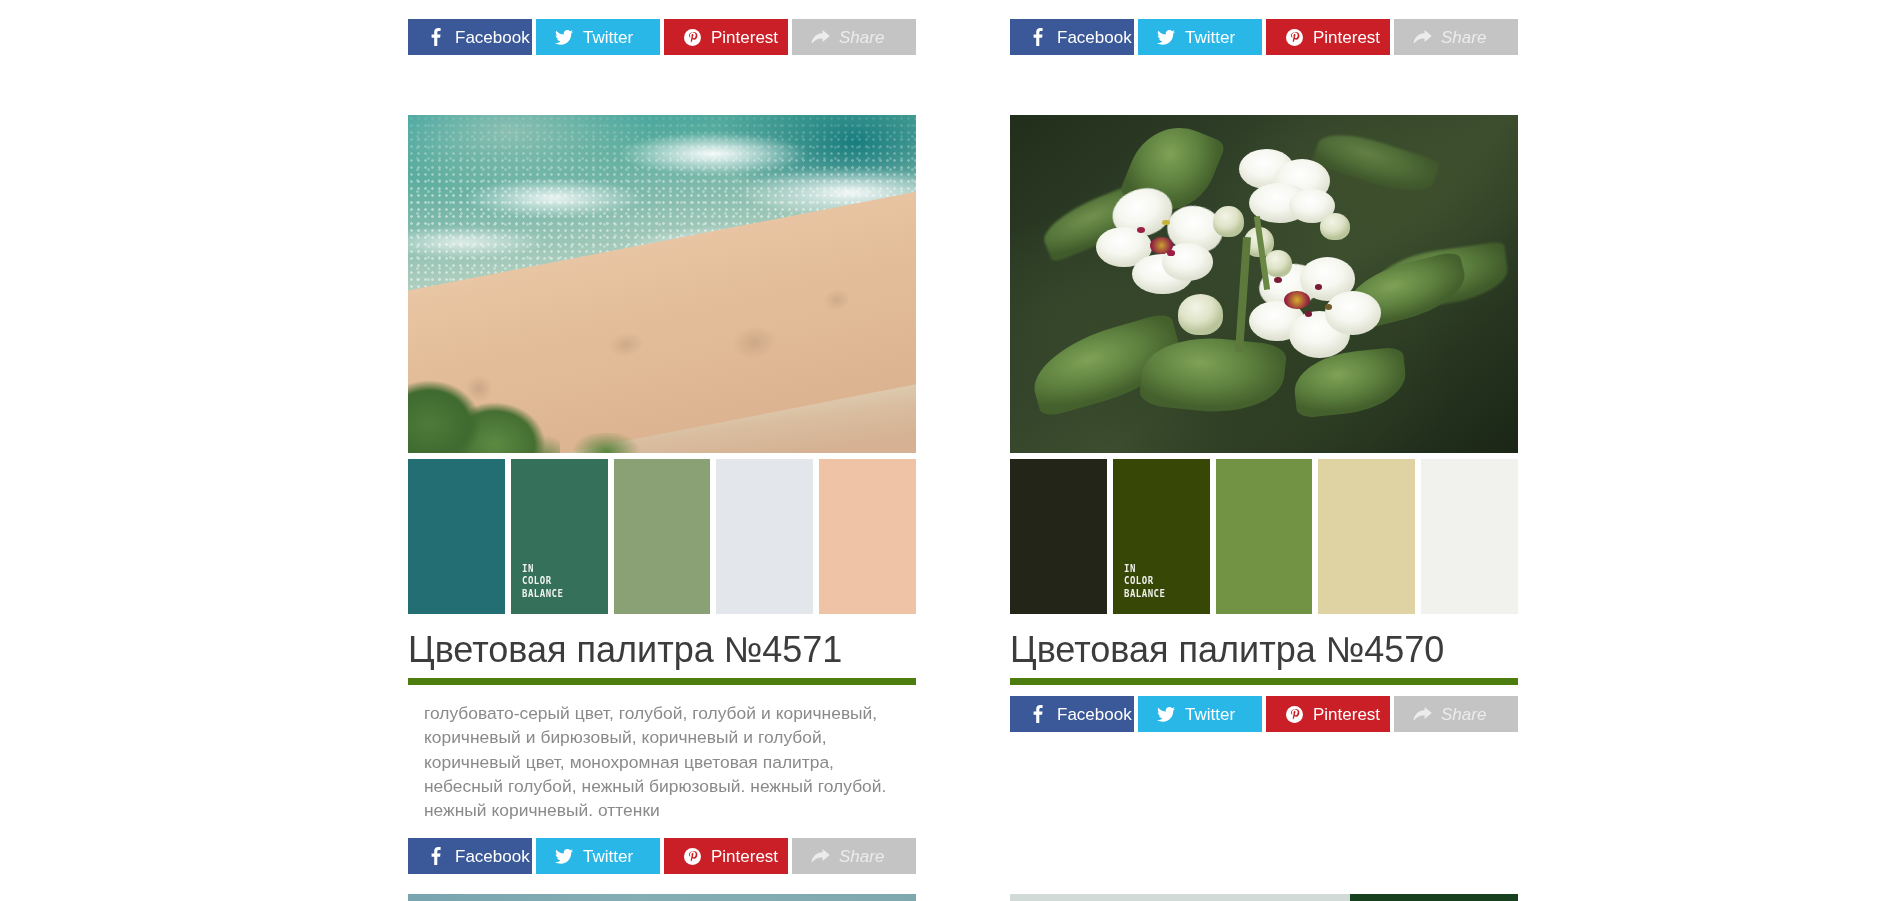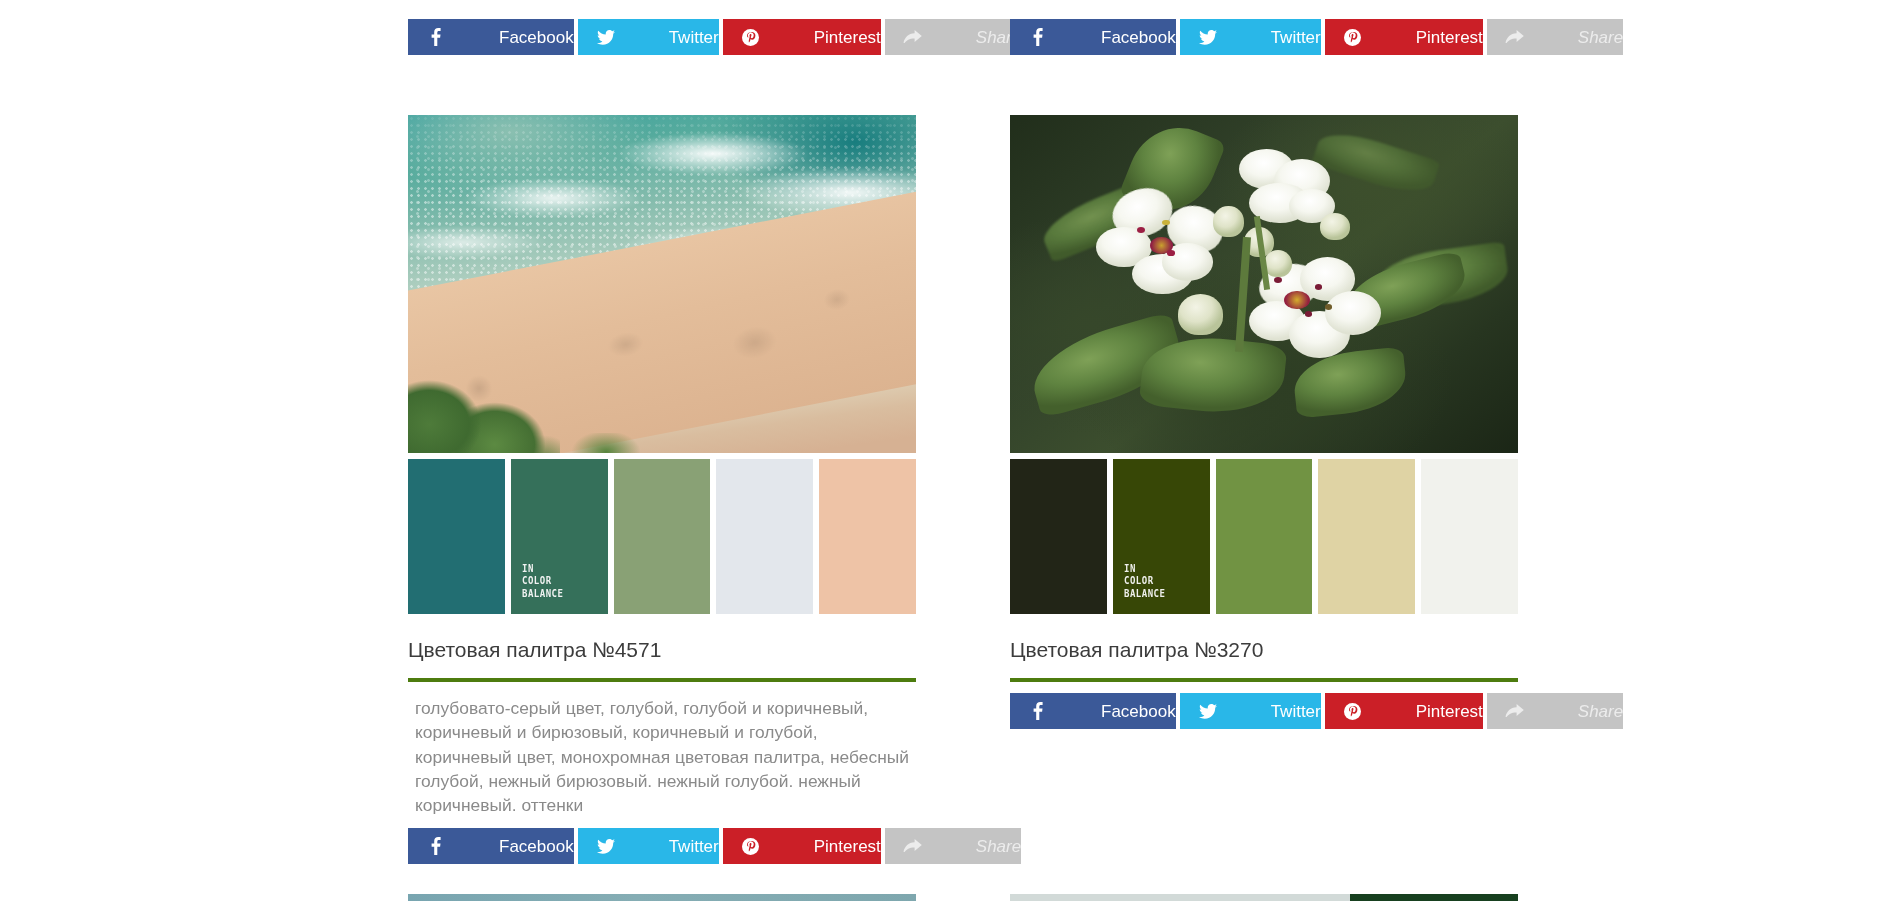--- a/index.html
+++ b/index.html
@@ -37,21 +37,21 @@
     width: 508px;
     flex: 0 0 508px;
   }
 
   
   .desc {
     font-size: 17.4px;
     line-height: 24.3px;
     color: #8a8a8a;
     font-family: "Liberation Sans", "DejaVu Sans", sans-serif;
-    margin: 7px;
+    margin: 16px;
     text-align: left;
     word-spacing: 0.2px;
   }
 
   .desc-tail {
     height: 14px;
     overflow: hidden;
     position: relative;
   }
   .desc-tail .desc {
@@ -78,21 +78,20 @@
     padding-left: 17px;
     color: #ffffff;
     font-size: 17px;
     font-family: "Liberation Sans", "DejaVu Sans", sans-serif;
     cursor: pointer;
     user-select: none;
     border: none;
     text-decoration: none;
     line-height: 1;
     white-space: nowrap;
-    gap: 44px;
   }
   .share-btn .sicon {
     width: 22px;
     height: 18px;
     display: inline-flex;
     align-items: center;
     justify-content: center;
     margin-right: 8px;
     flex: 0 0 auto;
   }
@@ -231,28 +230,28 @@
     letter-spacing: .6px;
     font-weight: 700;
     transform: scaleX(.82);
     transform-origin: left bottom;
     white-space: pre;
     text-shadow: 0 0 1px rgba(0,0,0,.15);
   }
 
   
   .title {
-    font-size: 21px;
+    font-size: 36px;
     line-height: 34px;
     color: #3c3c3c;
     font-weight: 400;
     font-family: "Liberation Sans", "DejaVu Sans", sans-serif;
     margin: 19px 0 0 0;
     padding-bottom: 11px;
-    border-bottom: 4px solid #4d7c0f;
+    border-bottom: 7px solid #4d7c0f;
     white-space: nowrap;
   }
 
   .card-desc {
     margin-top: 14px;
     width: 508px;
   }
 
   
   .bottom-strip {
@@ -492,21 +491,21 @@
           <div class="swatch" style="background: rgb(55, 71, 6);">
             <div class="watermark">IN
 COLOR
 BALANCE</div>
           </div>
           <div class="swatch" style="background: rgb(113, 147, 67);"></div>
           <div class="swatch" style="background: rgb(223, 211, 164);"></div>
           <div class="swatch" style="background: rgb(241, 242, 237);"></div>
         </div>
 
-        <h2 class="title">Цветовая палитра №3270</h2>
+        <h2 class="title">Цветовая палитра №4570</h2>
 
 
         <div class="share-bar">
           <a class="share-btn btn-facebook">
             <span class="sicon">
               <svg width="10" height="18" viewBox="0 0 10 18">
                   <path fill="#fff" d="M6.3 18V9.8h2.8l.4-3.2H6.3V4.5c0-.9.3-1.6 1.6-1.6h1.7V0C9.3 0 8.3 0 7.2 0 4.8 0 3.2 1.4 3.2 4.1v2.5H.6v3.2h2.6V18z"></path>
                 </svg>
             </span>
             <span class="lbl">Facebook</span>

